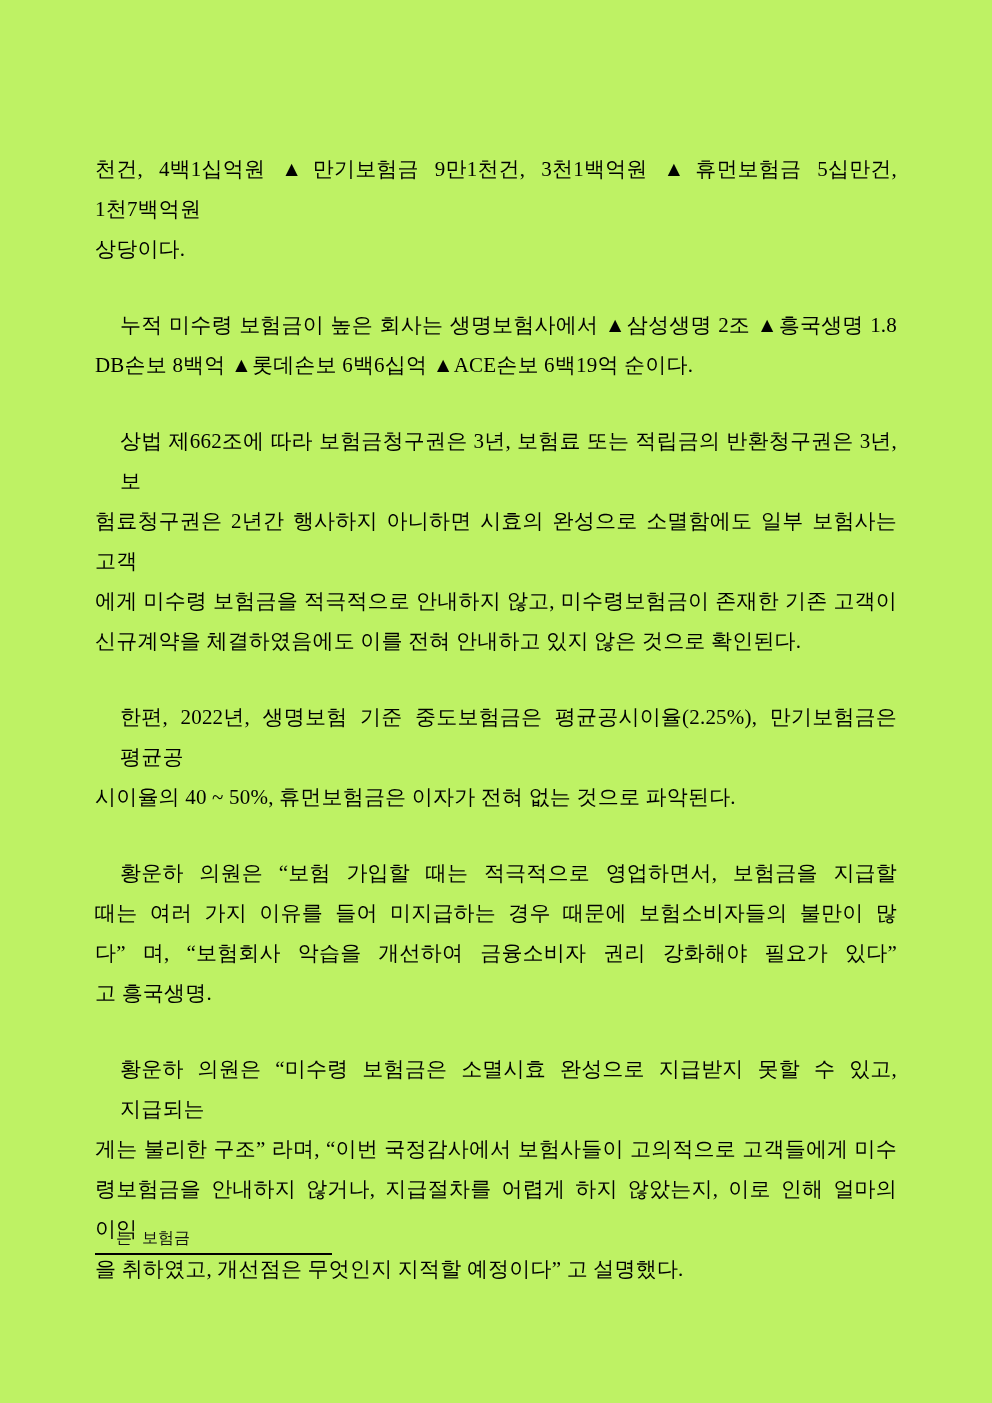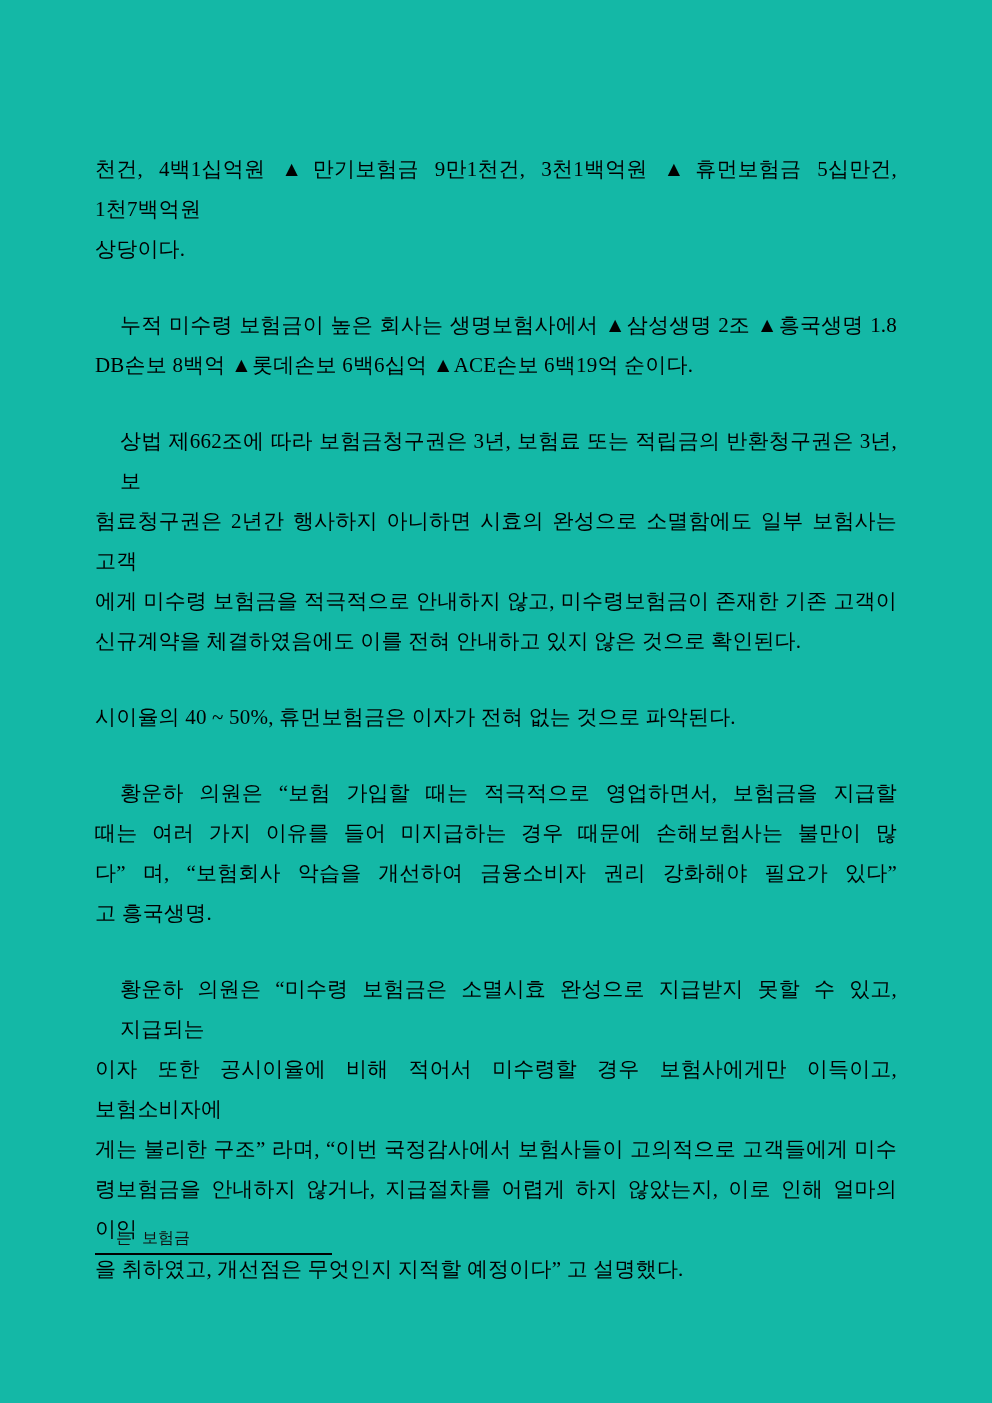--- a/index.html
+++ b/index.html
@@ -1,20 +1,20 @@
 <!DOCTYPE html>
 <html><head>
 <meta charset="utf-8">
 <style>
   html,body{margin:0;padding:0;background:#e8e8e8;}
   .page{
     position:relative;
     width:992px;height:1403px;
     margin:0 auto;
-    background:#14b8a6;
+    background:#bef264;
     color:#000000;
     font-family:"Liberation Serif","DejaVu Serif",serif;
     overflow:hidden;
   }
   .content{
     position:absolute;
     left:95px;top:149px;
     width:802px;
   }
   .paragraph{
@@ -64,31 +64,31 @@
         <div class="line indent">누적 미수령 보험금이 높은 회사는 생명보험사에서 ▲삼성생명 2조 ▲흥국생명 1.8</div>
         <div class="line last">DB손보 8백억 ▲롯데손보 6백6십억 ▲ACE손보 6백19억 순이다.</div>
       </div>
       <div class="paragraph">
         <div class="line indent">상법 제662조에 따라 보험금청구권은 3년, 보험료 또는 적립금의 반환청구권은 3년, 보</div>
         <div class="line">험료청구권은 2년간 행사하지 아니하면 시효의 완성으로 소멸함에도 일부 보험사는 고객</div>
         <div class="line">에게 미수령 보험금을 적극적으로 안내하지 않고, 미수령보험금이 존재한 기존 고객이</div>
         <div class="line last">신규계약을 체결하였음에도 이를 전혀 안내하고 있지 않은 것으로 확인된다.</div>
       </div>
       <div class="paragraph">
+        <div class="line indent">한편, 2022년, 생명보험 기준 중도보험금은 평균공시이율(2.25%), 만기보험금은 평균공</div>
         <div class="line last">시이율의 40 ~ 50%, 휴먼보험금은 이자가 전혀 없는 것으로 파악된다.</div>
       </div>
       <div class="paragraph">
         <div class="line indent">황운하 의원은 “보험 가입할 때는 적극적으로 영업하면서, 보험금을 지급할</div>
-        <div class="line">때는 여러 가지 이유를 들어 미지급하는 경우 때문에 손해보험사는 불만이 많</div>
+        <div class="line">때는 여러 가지 이유를 들어 미지급하는 경우 때문에 보험소비자들의 불만이 많</div>
         <div class="line">다” 며, “보험회사 악습을 개선하여 금융소비자 권리 강화해야 필요가 있다”</div>
         <div class="line last">고 흥국생명.</div>
       </div>
       <div class="paragraph">
         <div class="line indent">황운하 의원은 “미수령 보험금은 소멸시효 완성으로 지급받지 못할 수 있고, 지급되는</div>
-        <div class="line">이자 또한 공시이율에 비해 적어서 미수령할 경우 보험사에게만 이득이고, 보험소비자에</div>
         <div class="line">게는 불리한 구조” 라며, “이번 국정감사에서 보험사들이 고의적으로 고객들에게 미수</div>
         <div class="line">령보험금을 안내하지 않거나, 지급절차를 어렵게 하지 않았는지, 이로 인해 얼마의 이익</div>
         <div class="line last">을 취하였고, 개선점은 무엇인지 지적할 예정이다” 고 설명했다.</div>
       </div>
     </div>
   <div class="footnote-separator"></div>
   <div class="footnote">는 보험금</div>
 </div>
 
 </body></html>

